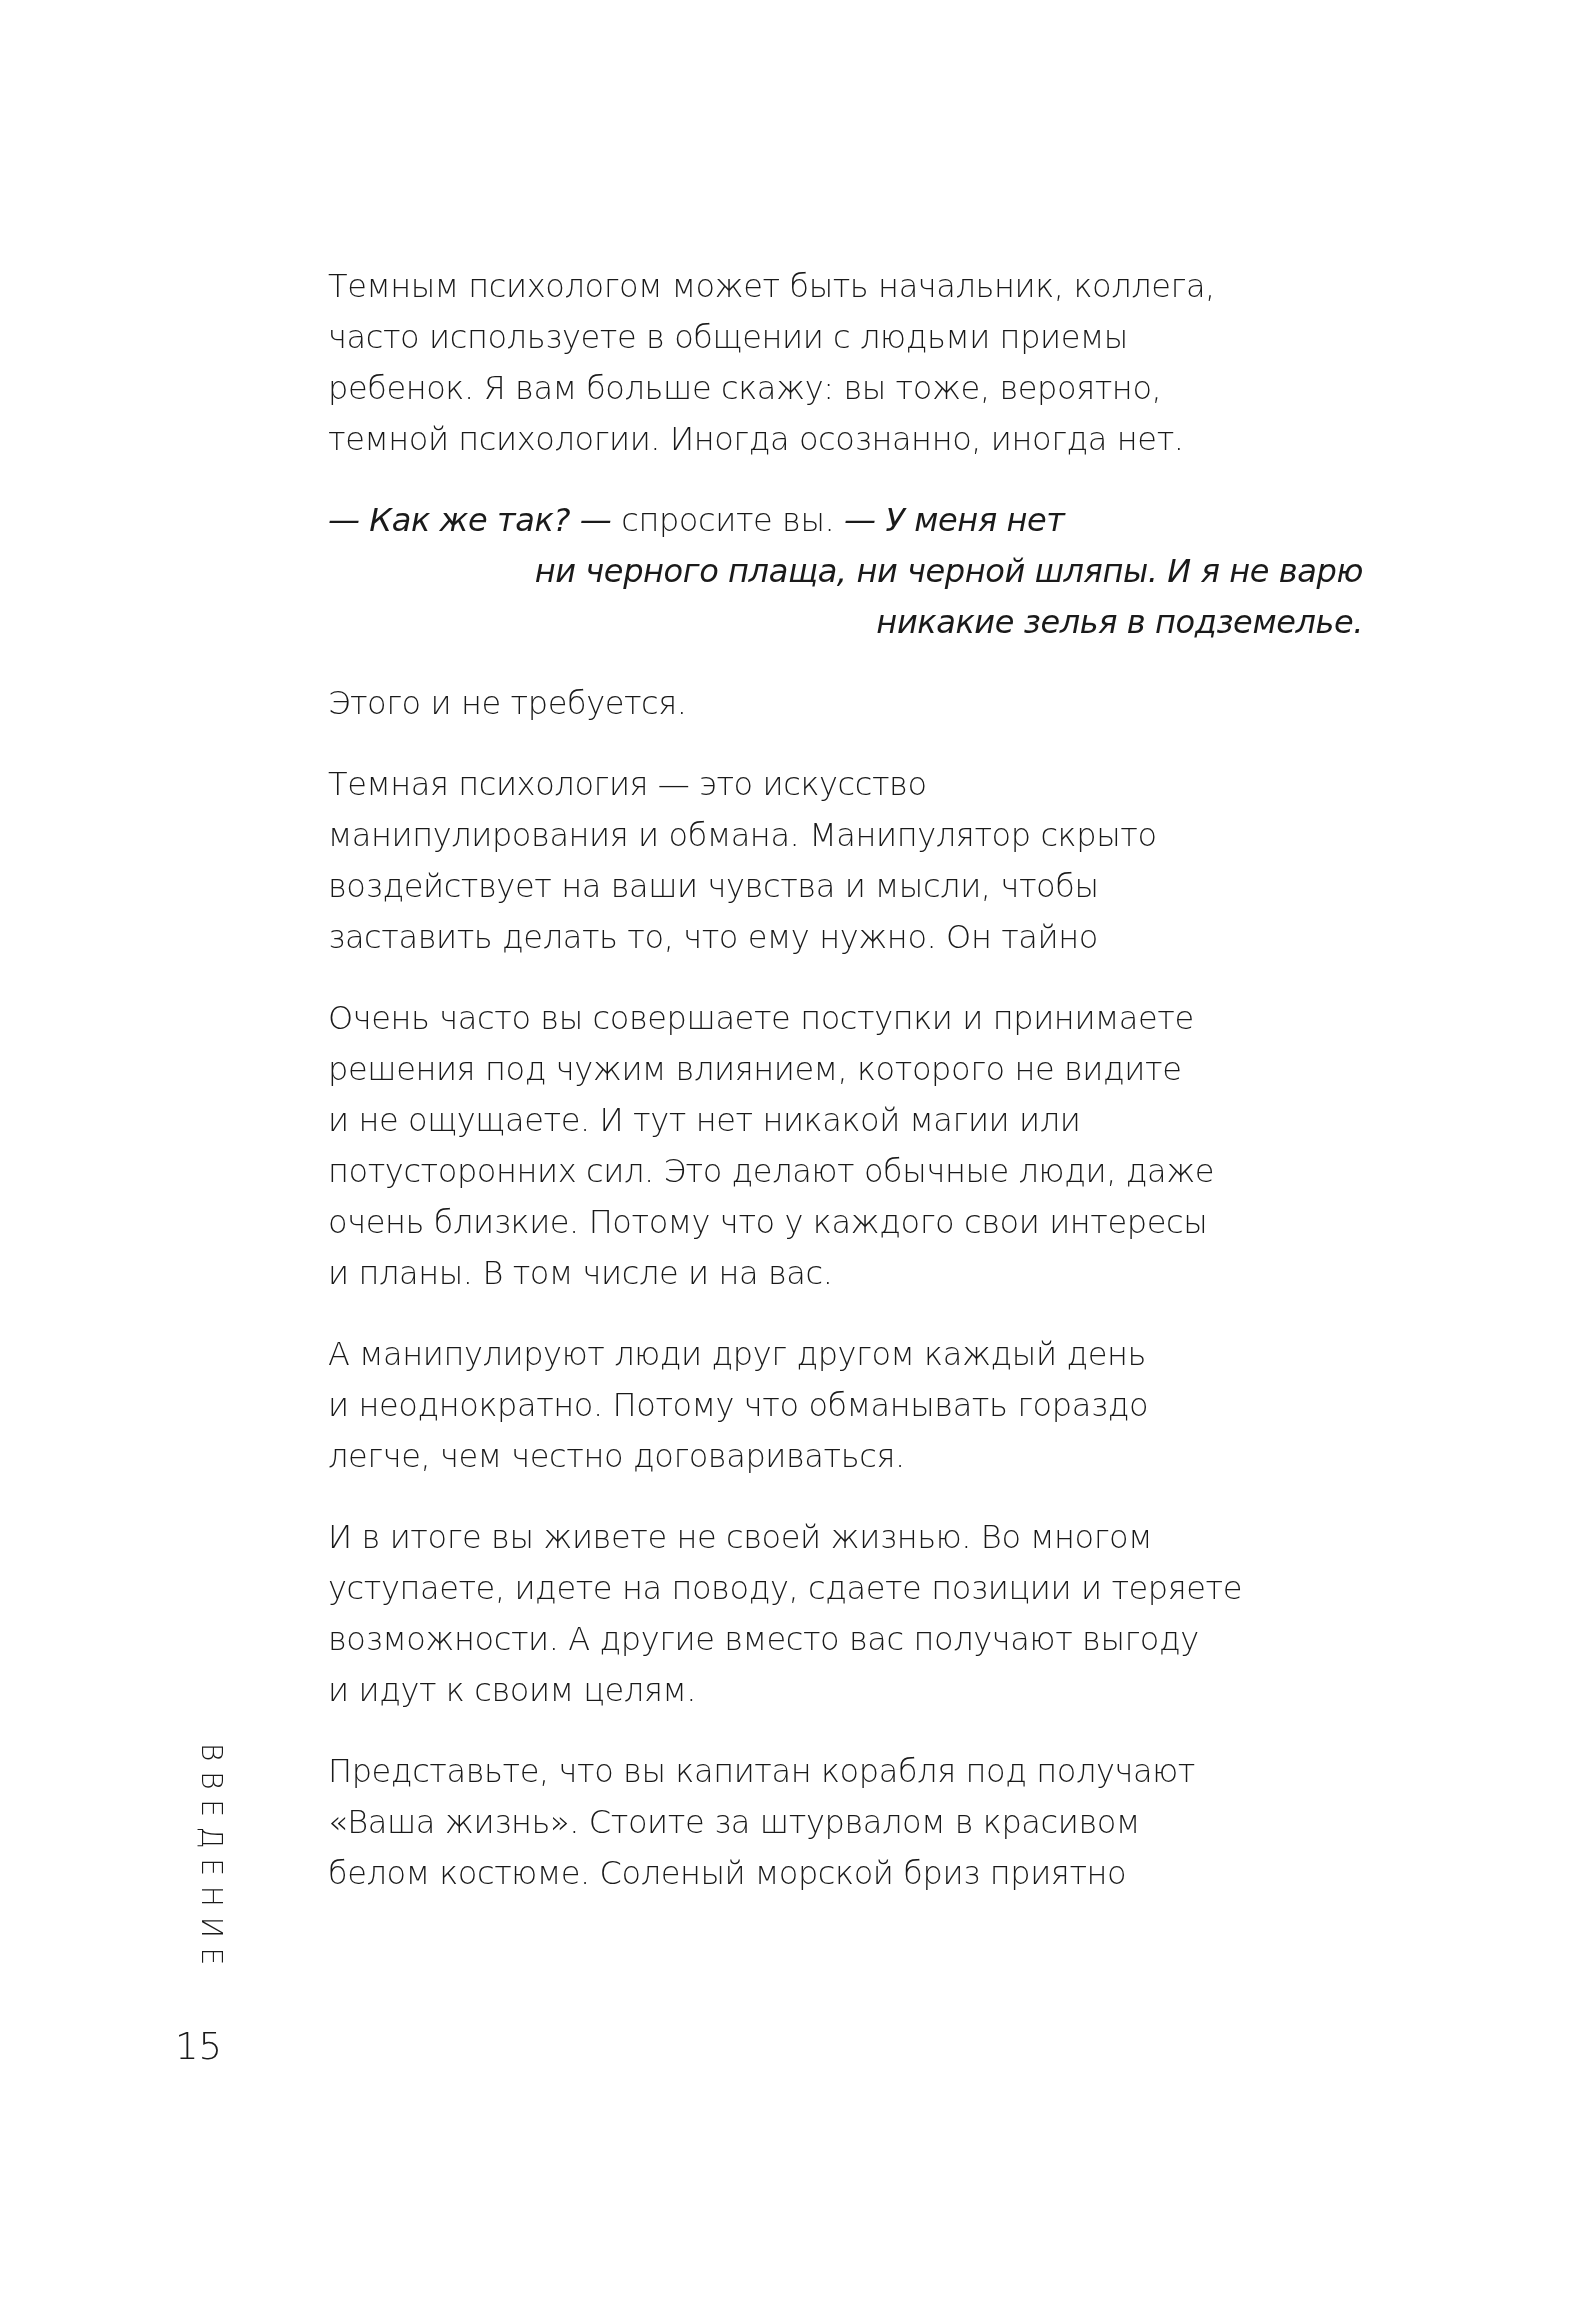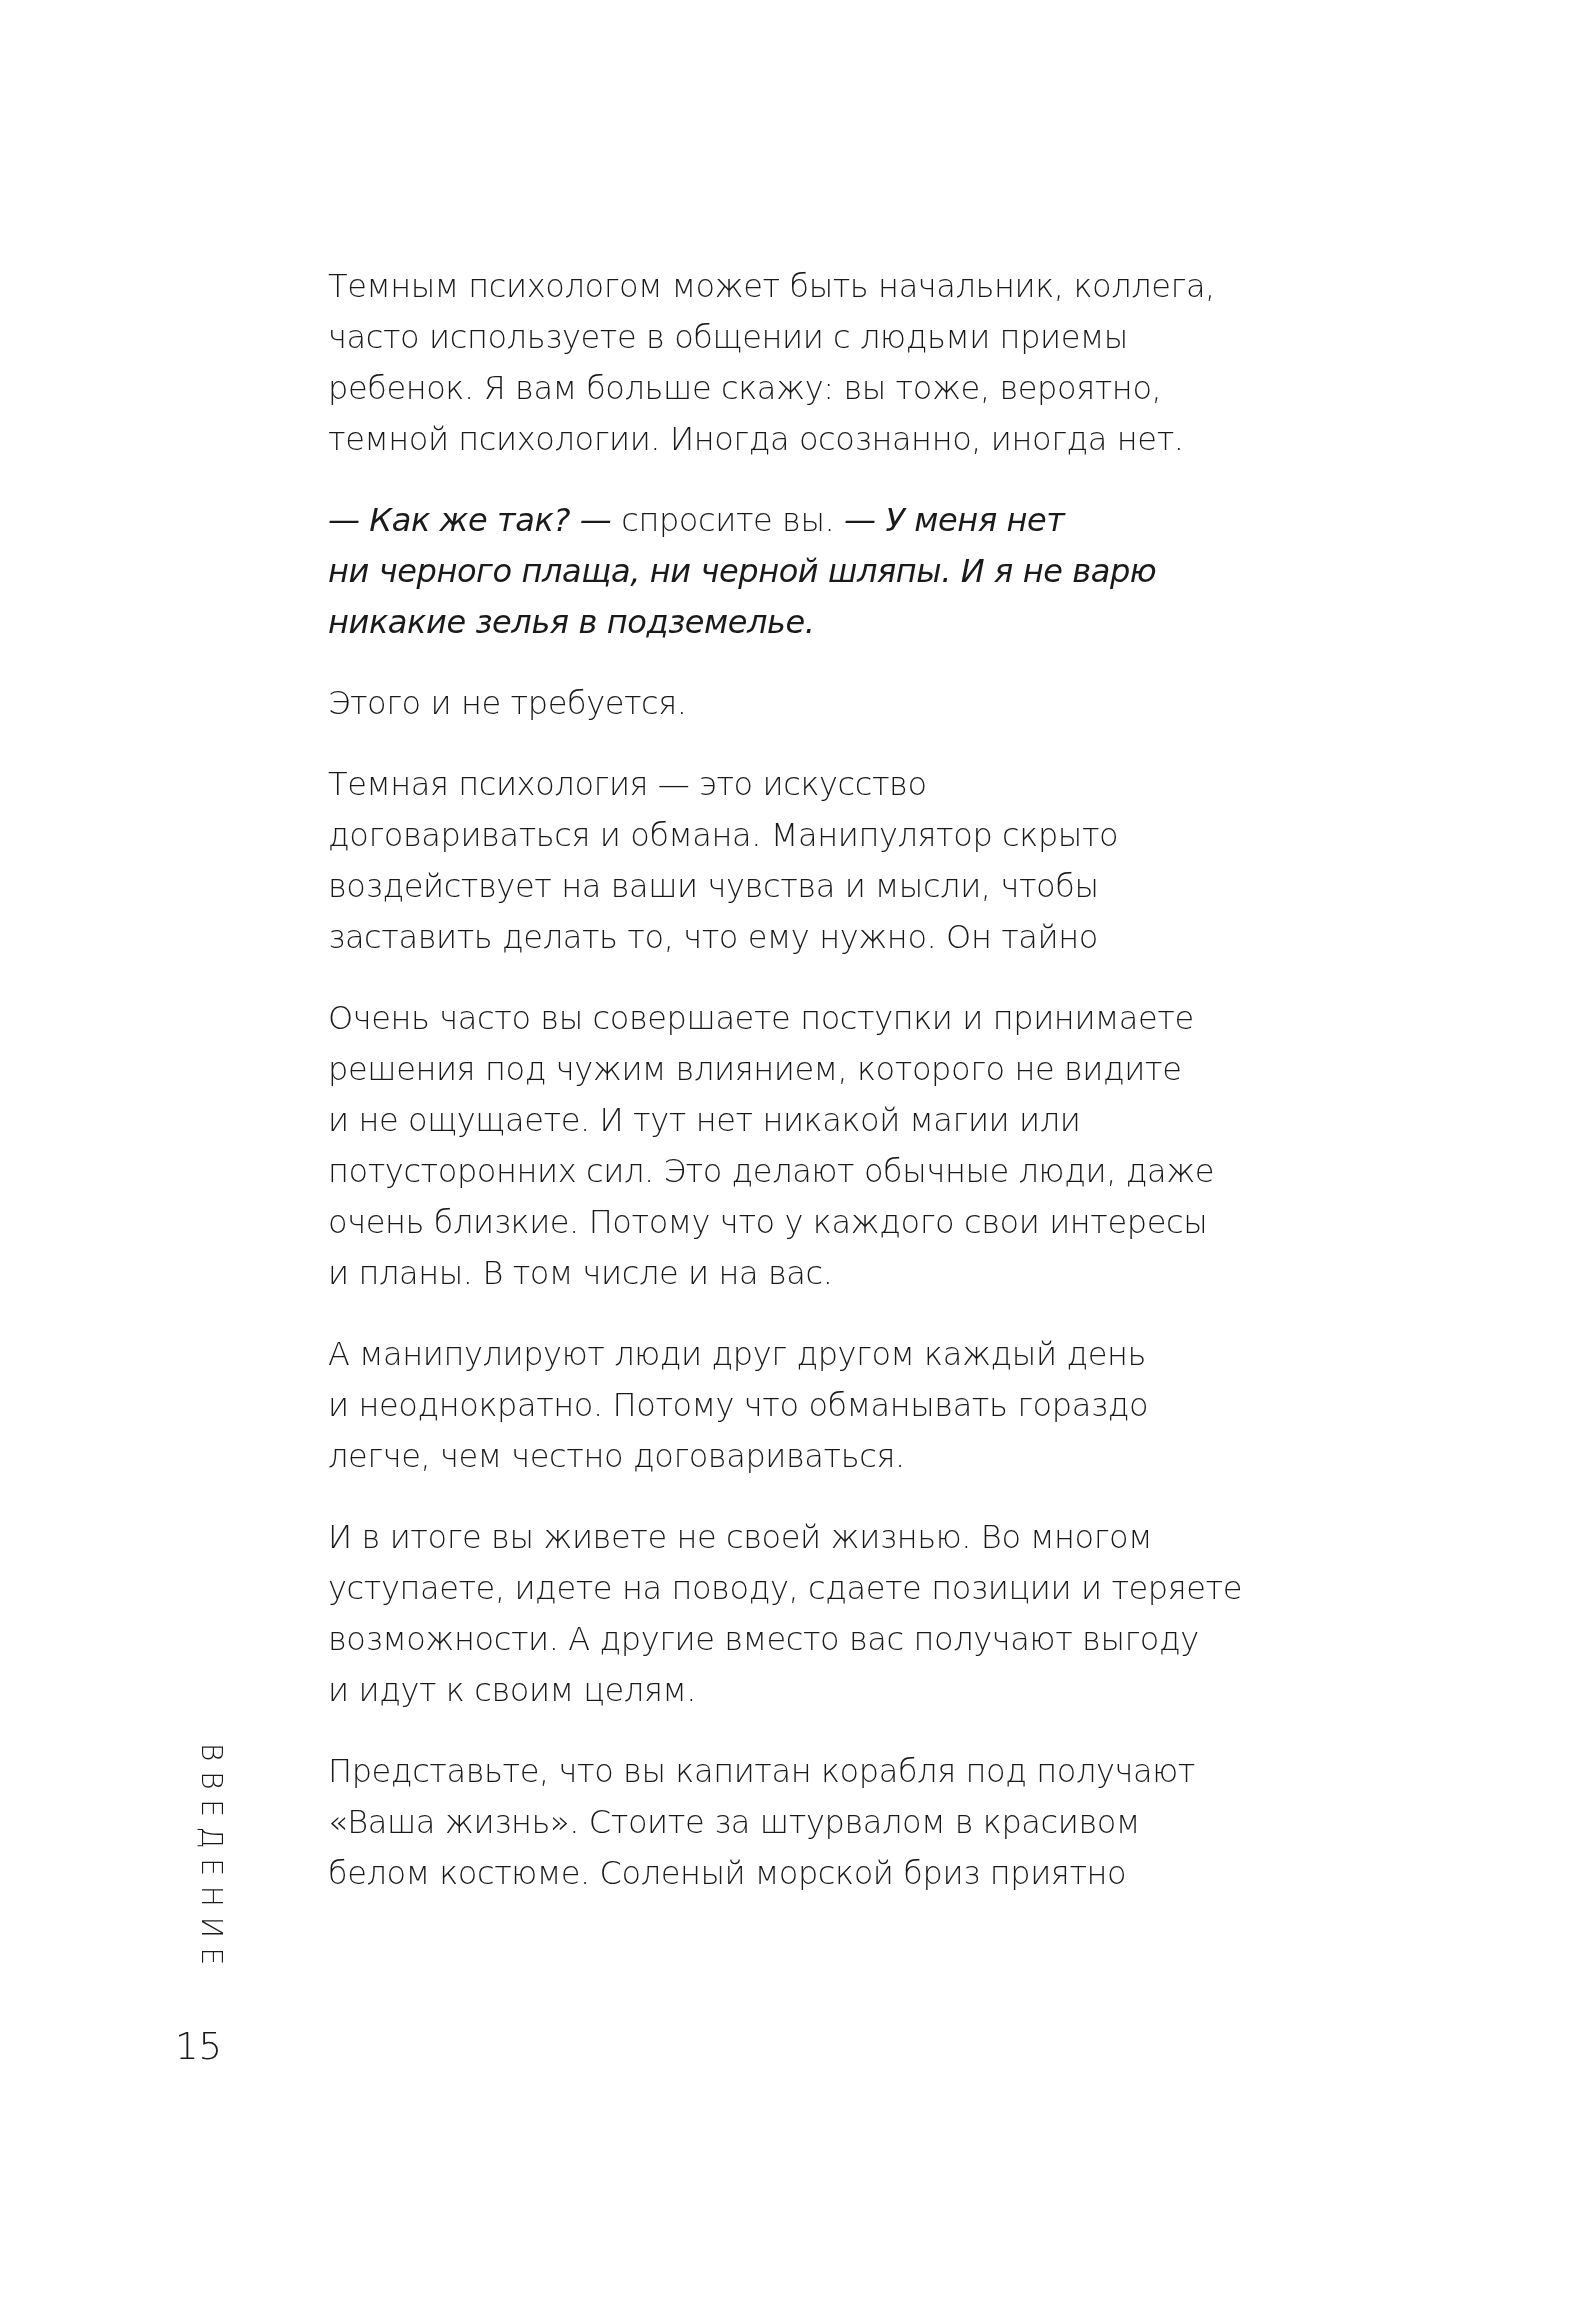--- a/index.html
+++ b/index.html
@@ -33,20 +33,21 @@
     }
     .para {
       margin: 0 0 30px 0;
     }
     .line {
       display: block;
       white-space: nowrap;
     }
     .italic {
       font-style: italic;
+      text-align: right;
     }
     .side-label {
       position: absolute;
       left: 191px;
       top: 1743px;
       width: 37px;
       writing-mode: vertical-rl;
       text-orientation: sideways;
       font-size: 28px;
       letter-spacing: 9.8px;
@@ -81,21 +82,21 @@
       <span class="line italic">ни черного плаща, ни черной шляпы. И я не варю</span>
       <span class="line italic">никакие зелья в подземелье.</span>
     </p>
 
     <p class="para">
       <span class="line">Этого и не требуется.</span>
     </p>
 
     <p class="para">
       <span class="line">Темная психология — это искусство</span>
-      <span class="line">договариваться и обмана. Манипулятор скрыто</span>
+      <span class="line">манипулирования и обмана. Манипулятор скрыто</span>
       <span class="line">воздействует на ваши чувства и мысли, чтобы</span>
       <span class="line">заставить делать то, что ему нужно. Он тайно</span>
     </p>
 
     <p class="para">
       <span class="line">Очень часто вы совершаете поступки и принимаете</span>
       <span class="line">решения под чужим влиянием, которого не видите</span>
       <span class="line">и не ощущаете. И тут нет никакой магии или</span>
       <span class="line">потусторонних сил. Это делают обычные люди, даже</span>
       <span class="line">очень близкие. Потому что у каждого свои интересы</span>

